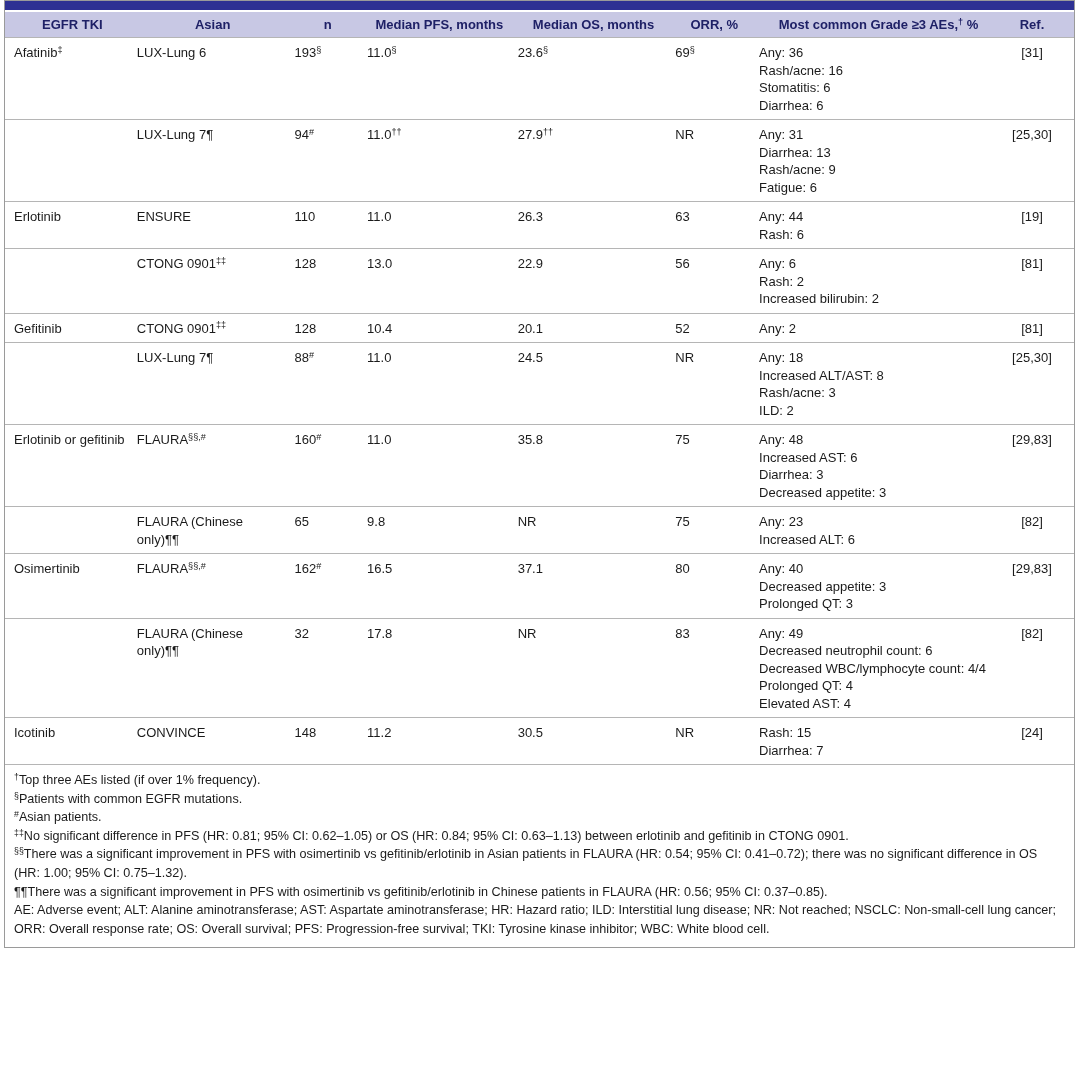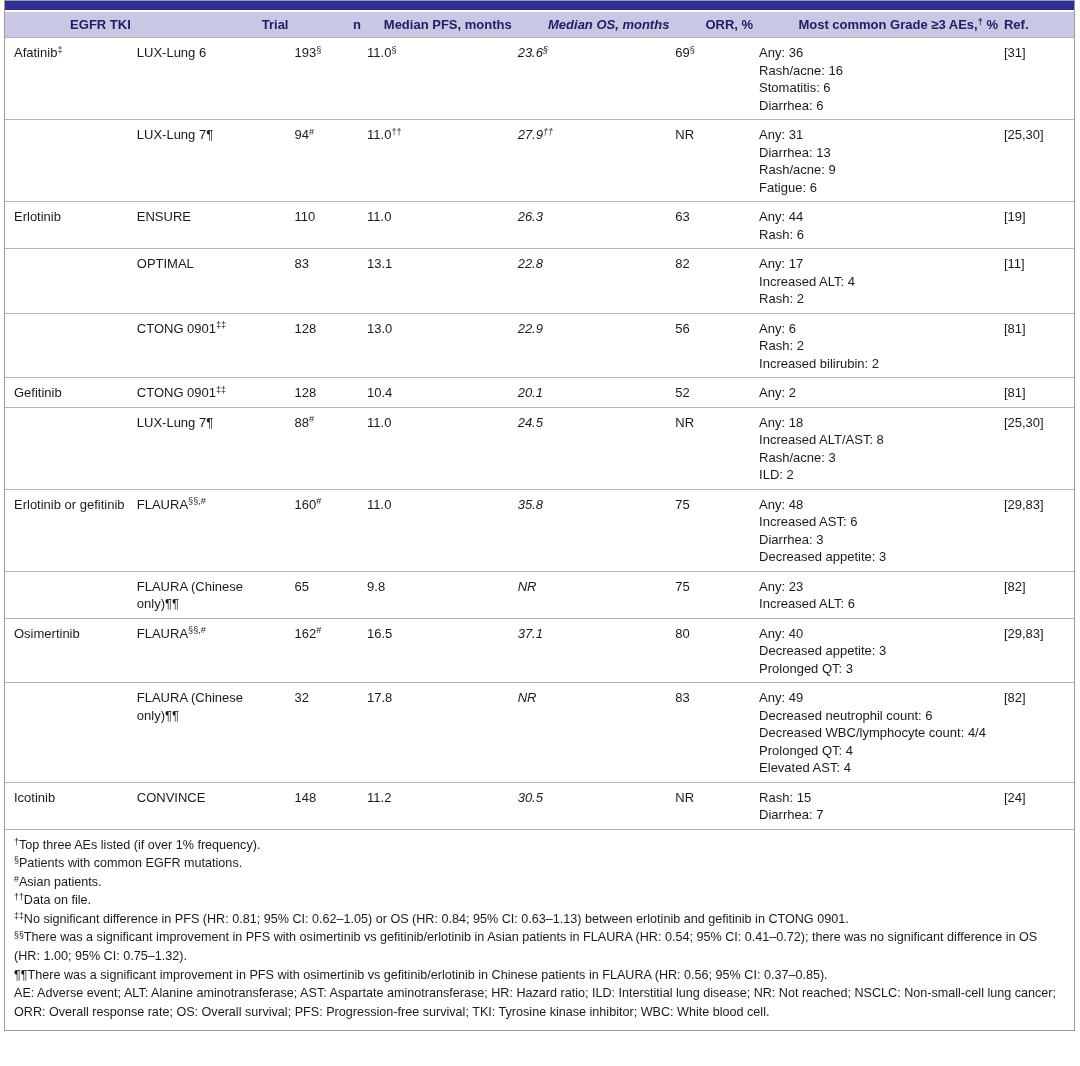--- a/index.html
+++ b/index.html
@@ -30,42 +30,42 @@
   table{
     width:100%;
     border-collapse:collapse;
     table-layout:fixed;
     font-size:13px;
   }
   thead th{
     background:var(--head-bg);
     color:var(--head-fg);
     font-weight:bold;
-    text-align:right;
+    text-align:center;
     vertical-align:middle;
     padding:5px 6px 4px 0;
     line-height:16px;
     white-space:nowrap;
     overflow:hidden;
   }
   td{
     vertical-align:top;
     text-align:left;
     padding:6px 6px 5px 0;
     border-top:1px solid var(--line);
     line-height:17.5px;
   }
   .col-drug{width:11.6%;padding-left:9px;}
   .col-trial{width:15.0%;}
   .col-n{width:6.6%;}
   .col-pfs{width:14.3%;margin-left:8px;}
-  .col-os{width:15.0%;font-style:italic;}
+  .col-os{width:15.0%;}
   .col-orr{width:7.7%;margin-top:39px;}
   .col-aes{width:23.6%;}
-  .col-ref{width:5.6%;text-align:left;padding-right:14px;}
+  .col-ref{width:5.6%;text-align:center;padding-right:14px;}
   sup{
     font-size:70%;
     line-height:0;
     vertical-align:baseline;
     position:relative;
     top:-0.45em;
   }
   .footnotes{
     border-top:1px solid var(--line);
     padding:6px 9px 9px 9px;
@@ -75,21 +75,21 @@
 </style>
 </head>
 <body>
 
 <div class="sheet">
   <div class="title-bar"></div>
   <table>
     <thead>
       <tr id="header-row">
           <th class="col-drug">EGFR TKI</th>
-          <th class="col-trial">Trial</th>
+          <th class="col-trial">Asian</th>
           <th class="col-n">n</th>
           <th class="col-pfs">Median PFS, months</th>
           <th class="col-os">Median OS, months</th>
           <th class="col-orr">ORR, %</th>
           <th class="col-aes">Most common Grade ≥3 AEs,<sup>†</sup> %</th>
           <th class="col-ref">Ref.</th>
         </tr>
     </thead>
     <tbody id="table-body">
         <tr>
@@ -130,34 +130,20 @@
           <td class="col-os">26.3</td>
           <td class="col-orr">63</td>
           <td class="col-aes">
             <div>Any: 44</div>
             <div>Rash: 6</div>
           </td>
           <td class="col-ref">[19]</td>
         </tr>
         <tr>
           <td class="col-drug"></td>
-          <td class="col-trial">OPTIMAL</td>
-          <td class="col-n">83</td>
-          <td class="col-pfs">13.1</td>
-          <td class="col-os">22.8</td>
-          <td class="col-orr">82</td>
-          <td class="col-aes">
-            <div>Any: 17</div>
-            <div>Increased ALT: 4</div>
-            <div>Rash: 2</div>
-          </td>
-          <td class="col-ref">[11]</td>
-        </tr>
-        <tr>
-          <td class="col-drug"></td>
           <td class="col-trial">CTONG 0901<sup>‡‡</sup></td>
           <td class="col-n">128</td>
           <td class="col-pfs">13.0</td>
           <td class="col-os">22.9</td>
           <td class="col-orr">56</td>
           <td class="col-aes">
             <div>Any: 6</div>
             <div>Rash: 2</div>
             <div>Increased bilirubin: 2</div>
           </td>
@@ -260,19 +246,18 @@
             <div>Diarrhea: 7</div>
           </td>
           <td class="col-ref">[24]</td>
         </tr>
       </tbody>
   </table>
   <div class="footnotes" id="footnotes">
       <div class="footnote"><sup>†</sup>Top three AEs listed (if over 1% frequency).</div>
       <div class="footnote"><sup>§</sup>Patients with common EGFR mutations.</div>
       <div class="footnote"><sup>#</sup>Asian patients.</div>
-      <div class="footnote"><sup>††</sup>Data on file.</div>
       <div class="footnote"><sup>‡‡</sup>No significant difference in PFS (HR: 0.81; 95% CI: 0.62–1.05) or OS (HR: 0.84; 95% CI: 0.63–1.13) between erlotinib and gefitinib in CTONG 0901.</div>
       <div class="footnote"><sup>§§</sup>There was a significant improvement in PFS with osimertinib vs gefitinib/erlotinib in Asian patients in FLAURA (HR: 0.54; 95% CI: 0.41–0.72); there was no significant difference in OS (HR: 1.00; 95% CI: 0.75–1.32).</div>
       <div class="footnote">¶¶There was a significant improvement in PFS with osimertinib vs gefitinib/erlotinib in Chinese patients in FLAURA (HR: 0.56; 95% CI: 0.37–0.85).</div>
       <div class="footnote">AE: Adverse event; ALT: Alanine aminotransferase; AST: Aspartate aminotransferase; HR: Hazard ratio; ILD: Interstitial lung disease; NR: Not reached; NSCLC: Non-small-cell lung cancer; ORR: Overall response rate; OS: Overall survival; PFS: Progression-free survival; TKI: Tyrosine kinase inhibitor; WBC: White blood cell.</div>
     </div>
 </div>
 
 </body></html>

